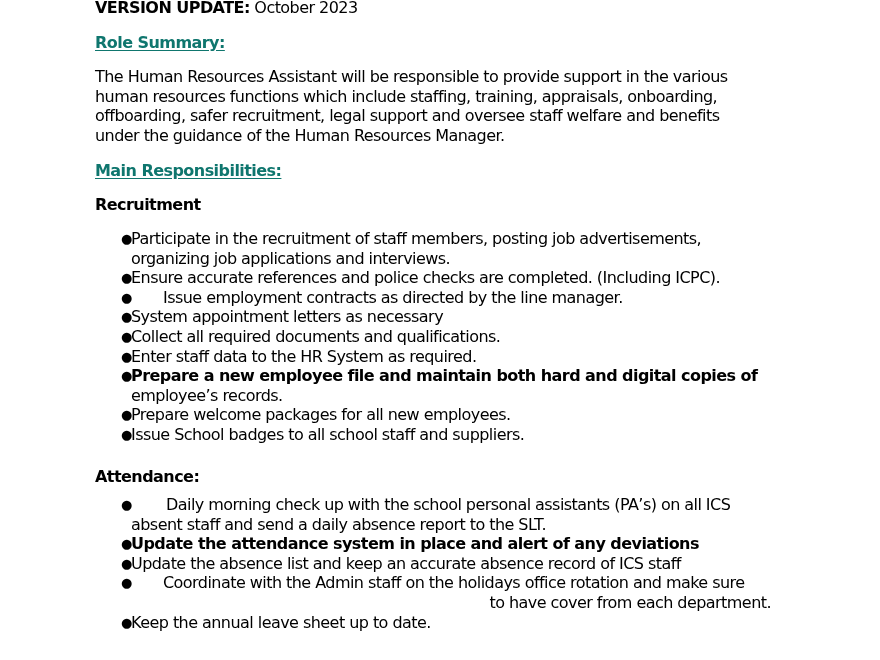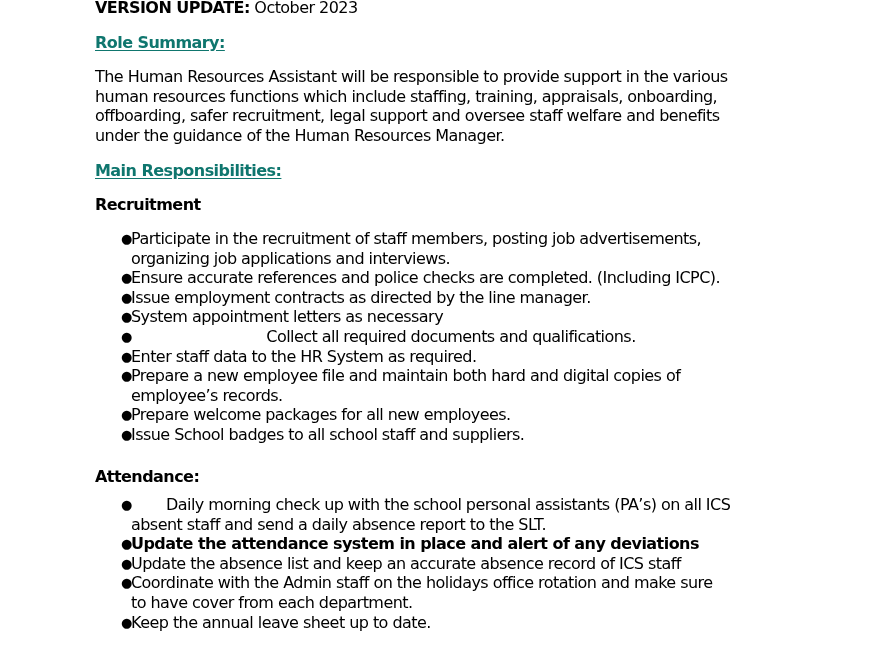--- a/index.html
+++ b/index.html
@@ -29,45 +29,45 @@
   <div class="line green" style="top:161px">Main Responsibilities:</div>
   <div class="line bold" style="top:195px;font-weight:bold">Recruitment</div>
 
   <div id="rec-list">
       <div class="bullet" style="top: 229px;">●</div>
       <div class="btext" style="top: 229px;">Participate in the recruitment of staff members, posting job advertisements,</div>
       <div class="btext" style="top: 248.5px;">organizing job applications and interviews.</div>
       <div class="bullet" style="top: 268.2px;">●</div>
       <div class="btext" style="top: 268.2px;">Ensure accurate references and police checks are completed. (Including ICPC).</div>
       <div class="bullet" style="top: 287.8px;">●</div>
-      <div class="btext" style="top: 287.8px;">Issue employment contracts as directed by the line manager.</div>
+      <div class="btext" style="top: 287.8px; margin-left: 32px;">Issue employment contracts as directed by the line manager.</div>
       <div class="bullet" style="top: 307.4px;">●</div>
       <div class="btext" style="top: 307.4px;">System appointment letters as necessary</div>
       <div class="bullet" style="top: 327px;">●</div>
-      <div class="btext" style="top: 327px; text-align: center;">Collect all required documents and qualifications.</div>
+      <div class="btext" style="top: 327px;">Collect all required documents and qualifications.</div>
       <div class="bullet" style="top: 346.6px;">●</div>
       <div class="btext" style="top: 346.6px;">Enter staff data to the HR System as required.</div>
       <div class="bullet" style="top: 366.2px;">●</div>
-      <div class="btext" style="top: 366.2px;">Prepare a new employee file and maintain both hard and digital copies of</div>
+      <div class="btext" style="top: 366.2px; font-weight: bold;">Prepare a new employee file and maintain both hard and digital copies of</div>
       <div class="btext" style="top: 385.7px;">employee’s records.</div>
       <div class="bullet" style="top: 405.4px;">●</div>
       <div class="btext" style="top: 405.4px;">Prepare welcome packages for all new employees.</div>
       <div class="bullet" style="top: 425px;">●</div>
       <div class="btext" style="top: 425px;">Issue School badges to all school staff and suppliers.</div>
     </div>
 
   <div class="line bold" style="top:467px">Attendance:</div>
 
   <div id="att-list">
       <div class="bullet" style="top: 495px;">●</div>
       <div class="btext" style="top: 495px; margin-left: 35px;">Daily morning check up with the school personal assistants (PA’s) on all ICS</div>
       <div class="btext" style="top: 514.5px;">absent staff and send a daily absence report to the SLT.</div>
       <div class="bullet" style="top: 534.2px;">●</div>
       <div class="btext" style="top: 534.2px; font-weight: bold;">Update the attendance system in place and alert of any deviations</div>
       <div class="bullet" style="top: 553.8px;">●</div>
       <div class="btext" style="top: 553.8px;">Update the absence list and keep an accurate absence record of ICS staff</div>
       <div class="bullet" style="top: 573.4px;">●</div>
-      <div class="btext" style="top: 573.4px;">Coordinate with the Admin staff on the holidays office rotation and make sure</div>
-      <div class="btext" style="top: 592.9px;">to have cover from each department.</div>
+      <div class="btext" style="top: 573.4px; margin-left: 32px;">Coordinate with the Admin staff on the holidays office rotation and make sure</div>
+      <div class="btext" style="top: 592.9px; text-align: right;">to have cover from each department.</div>
       <div class="bullet" style="top: 612.6px;">●</div>
       <div class="btext" style="top: 612.6px;">Keep the annual leave sheet up to date.</div>
     </div>
 </div>
 
 </body></html>

